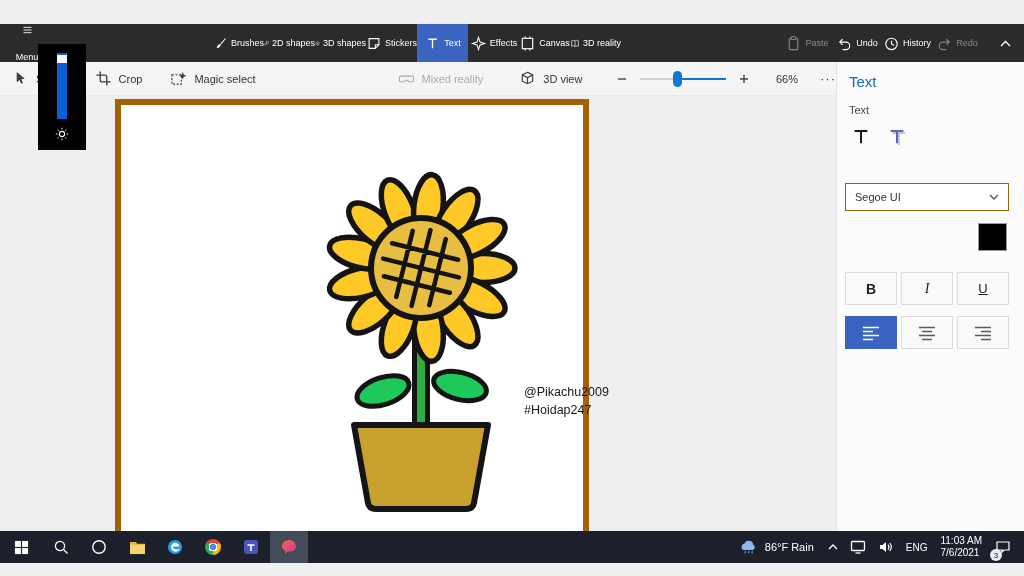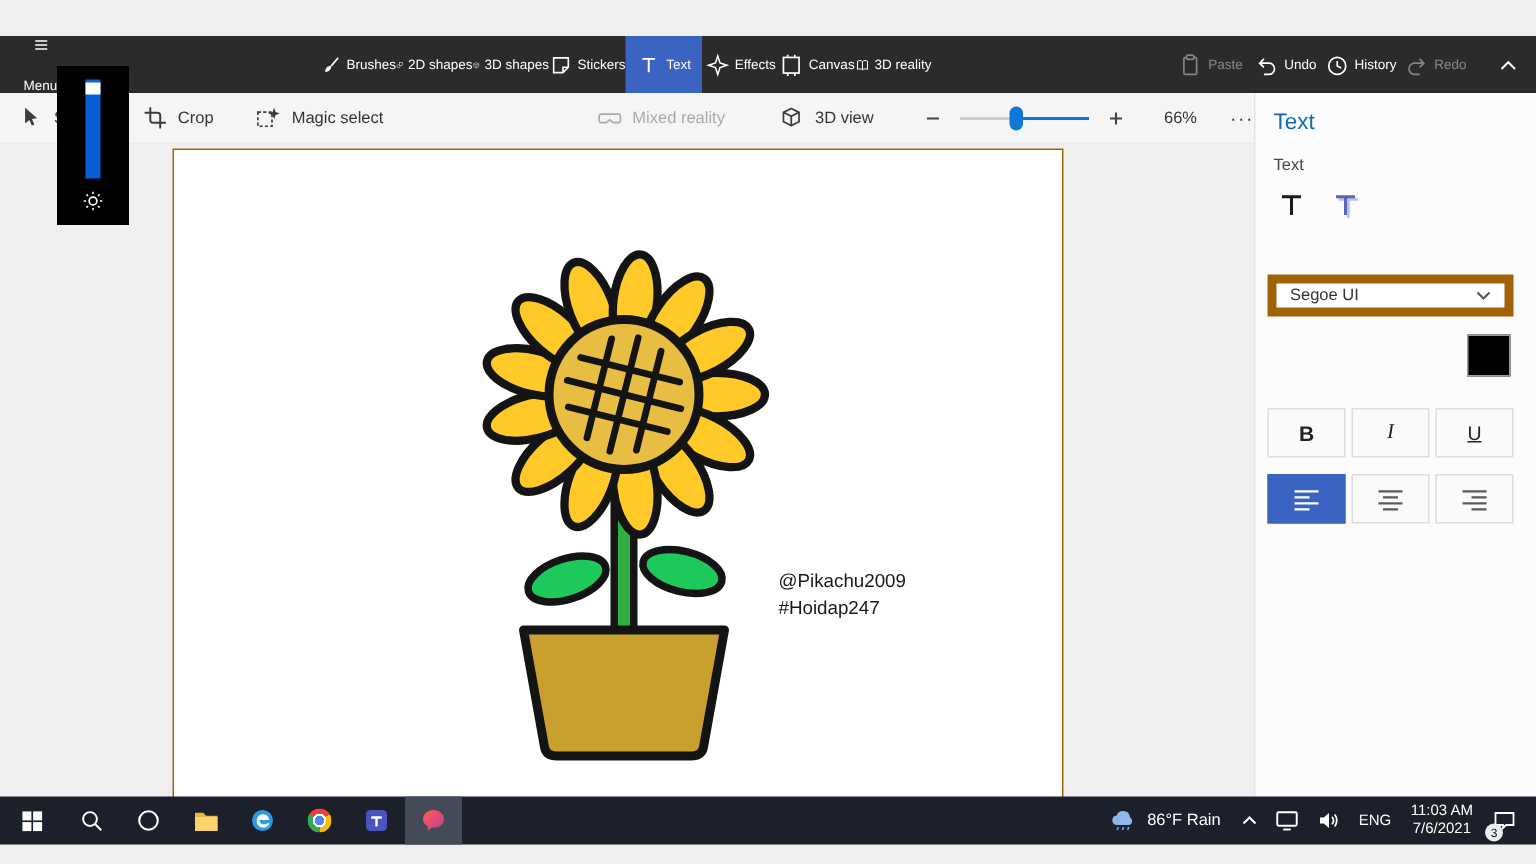--- a/index.html
+++ b/index.html
@@ -48,32 +48,32 @@
 .ribbon-more{margin-left:22px;font-size:13px;color:#333;letter-spacing:1px}
 
 
 .brightness-overlay{position:absolute;left:38px;top:44px;width:48px;height:106px;background:#000;z-index:40;display:flex;flex-direction:column;align-items:center}
 .v-slider{position:relative;margin-top:9px;width:10px;height:66px;background:#0a5fd7}
 .v-handle{position:absolute;left:0;top:2px;width:10px;height:8px;background:#fff}
 .overlay-sun{margin-top:auto;margin-bottom:9px;display:block}
 
 
 .workspace{position:absolute;top:96px;left:0;width:836px;height:448px;background:#efefef}
-.canvas{position:absolute;left:115px;top:3px;width:594px;height:442px;background:#fff;border:1px solid #a16207}
+.canvas{position:absolute;left:115px;top:3px;width:474px;height:442px;background:#fff;border:6px solid #a16207}
 .sunflower{position:absolute;left:175px;top:62px;width:340px;height:350px}
 .annotation{position:absolute;left:403px;top:278px;font-size:12.5px;line-height:18px;color:#191919}
 .h-scrollbar{position:absolute;left:237px;top:440px;width:338px;height:4px;border-radius:2px;background:#a3a3a3}
 
 
 .sidepanel{position:absolute;top:60px;right:0;width:188px;height:484px;background:#fcfcfc;border-left:1px solid #e4e4e4;z-index:10}
 .panel-title{position:absolute;left:12px;top:13px;font-size:15px;color:#0f6cbd}
 .panel-section-label{position:absolute;left:12px;top:44px;font-size:11px;color:#484848}
 .text-type-row{position:absolute;left:9px;top:62px;display:flex;gap:6px}
 .text-type-btn{width:30px;height:30px;display:flex;align-items:center;justify-content:center}
-.select-box{position:absolute;left:8px;height:28px;background:#fff;border:6px solid #a16207;display:flex;align-items:center;padding:0 9px;font-size:11px;color:#333}
+.select-box{position:absolute;left:8px;height:28px;background:#fff;border:1px solid #a16207;display:flex;align-items:center;padding:0 9px;font-size:11px;color:#333}
 .font-select{top:123px;width:164px}
 .size-select{top:163px;width:124px}
 .select-chevron{margin-left:auto;display:block}
 .color-swatch{position:absolute;left:141px;top:163px;width:29px;height:28px;background:#000;border:1px solid #9b9b9b}
 .fmt-row{position:absolute;left:8px;display:flex;gap:4px}
 .biu-row{top:212px}
 .align-row{top:256px}
 .fmt-btn{width:52px;height:33px;background:#fafafa;border:1px solid #dcdcdc;display:flex;align-items:center;justify-content:center;font-size:13px;color:#222}
 .fmt-btn.bold{font-weight:bold;font-size:14px}
 .fmt-btn.italic{font-style:italic;font-family:"Liberation Serif",serif;font-size:14px}
@@ -85,21 +85,21 @@
 .tb-btn{width:38px;height:32px;display:flex;align-items:center;justify-content:center}
 .tb-btn.start{width:42px}
 .tb-btn.active-app{background:#434a58}
 .chrome-icon{width:16px;height:16px;border-radius:50%;background:
  radial-gradient(circle,#4a8af4 0 29%,#fff 29% 40%,rgba(0,0,0,0) 40%),
  conic-gradient(from -60deg,#ea4335 0 120deg,#fbbc05 0 240deg,#34a853 0 360deg)}
 .tray{margin-left:auto;display:flex;align-items:center;height:100%;padding-right:4px}
 .weather{display:flex;align-items:center;gap:6px;color:#fff;font-size:11px;margin-right:8px}
 .tray-btn{height:100%;display:flex;align-items:center;justify-content:center;padding:0 6px;color:#fff}
 .lang{font-size:10px}
-.datetime{font-size:10px;line-height:12px;text-align:center;color:#fff;padding:0 7px}
+.datetime{font-size:10px;line-height:12px;color:#fff;padding:0 7px}
 .action-center{position:relative;padding:0 9px 0 6px}
 .badge{position:absolute;left:1px;bottom:2px;min-width:12px;height:12px;border-radius:6px;background:#e8eef5;color:#111;font-size:8px;display:flex;align-items:center;justify-content:center;padding:0 2px}
 </style>
 </head>
 <body>
 
 <div class="app">
 
 
   <div class="toolbar">

